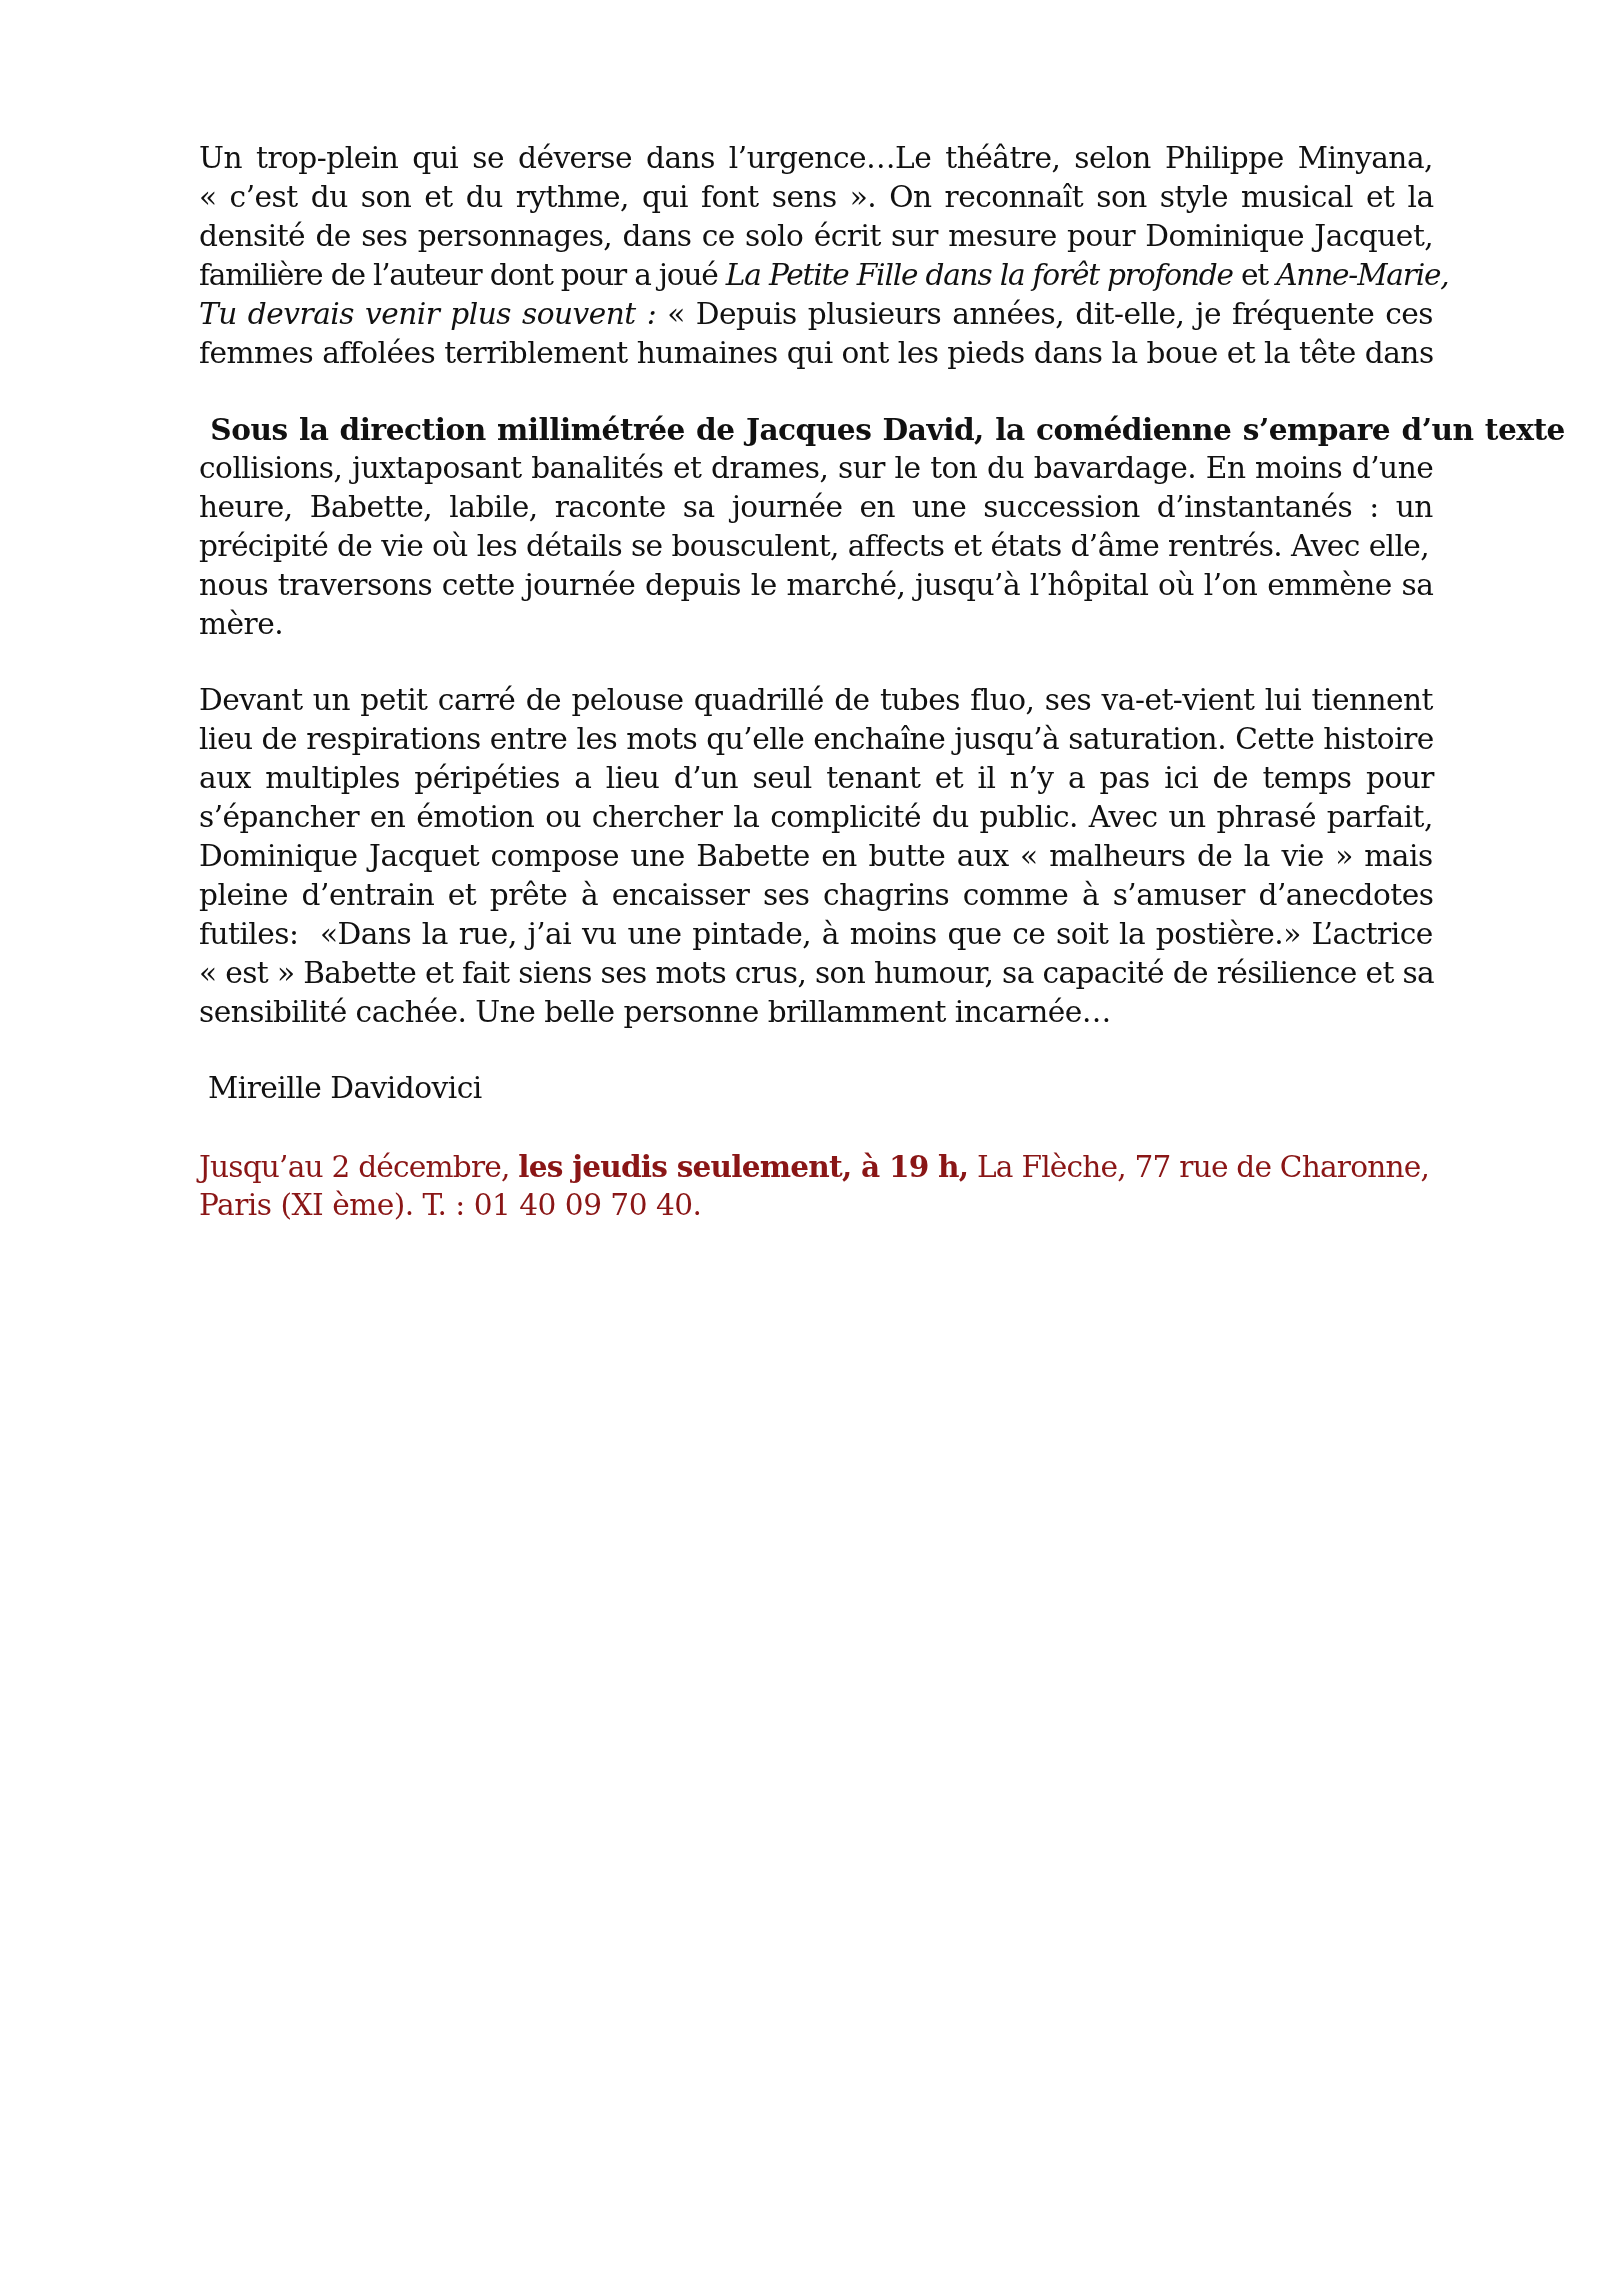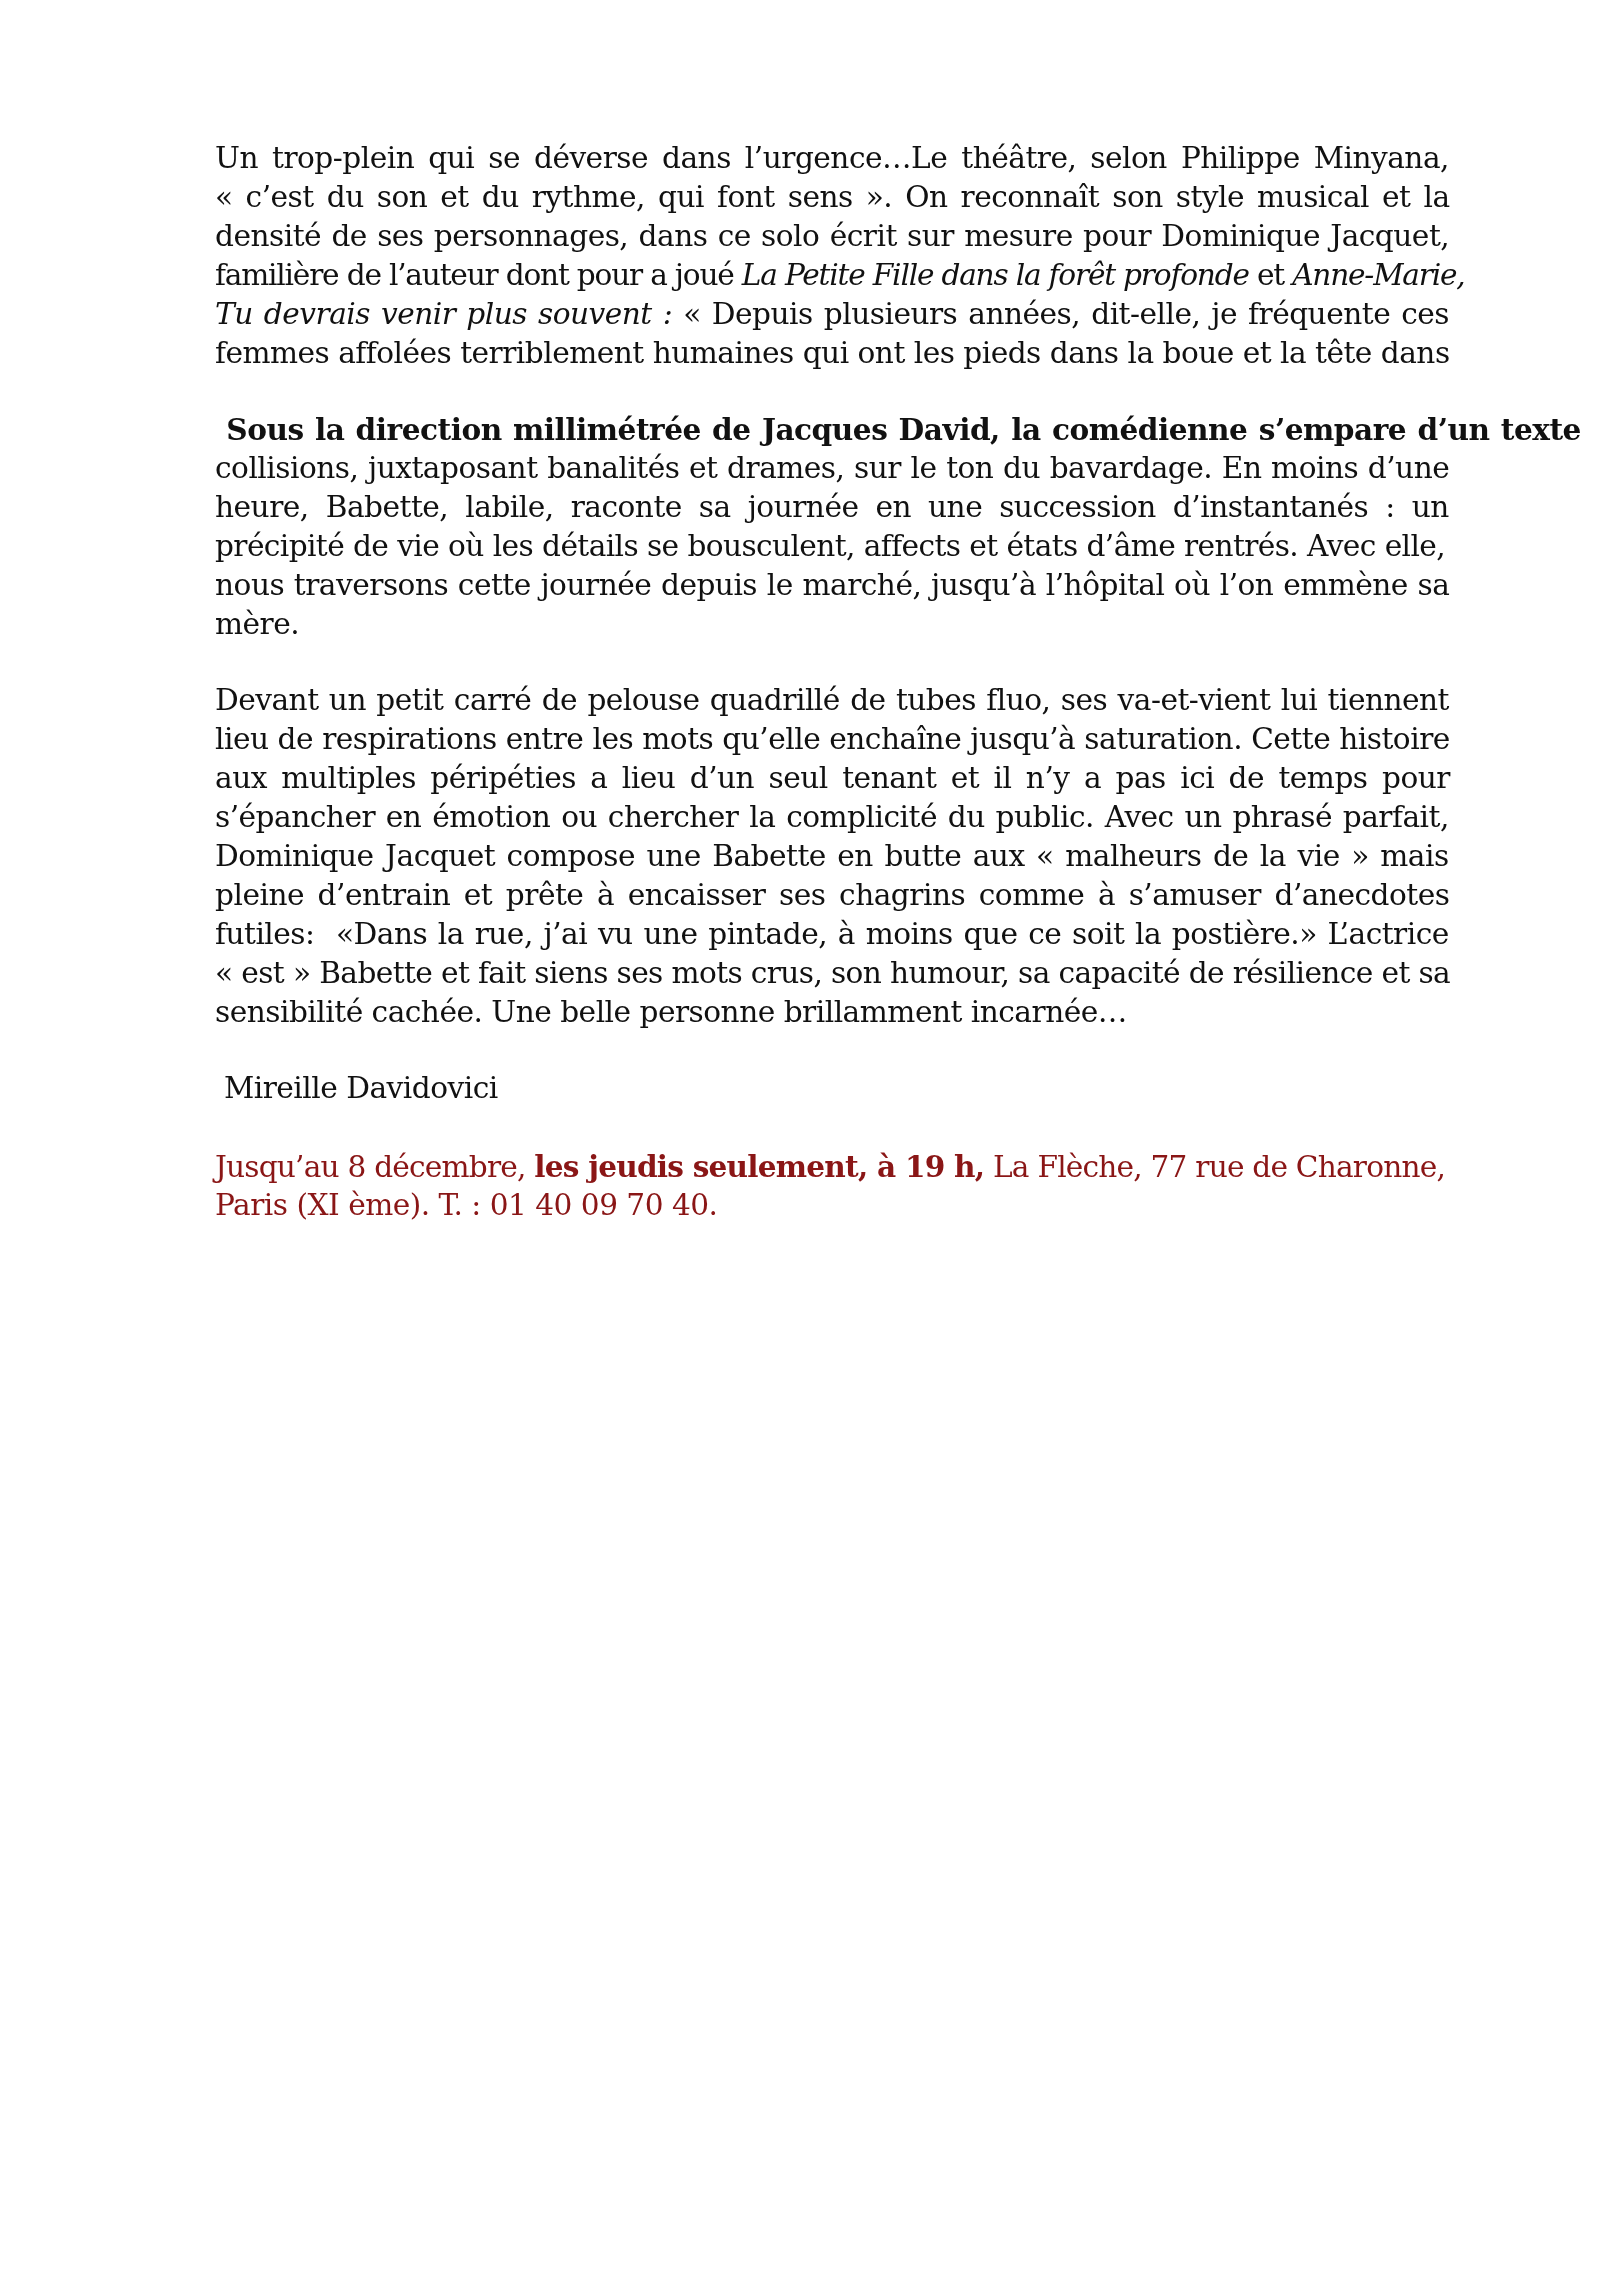--- a/index.html
+++ b/index.html
@@ -8,21 +8,21 @@
       background: #ffffff;
     }
     body {
       width: 1621px;
       height: 2293px;
       position: relative;
       overflow: hidden;
     }
     #page {
       position: absolute;
-      left: 215px;
+      left: 199px;
       top: 139px;
       width: 1230px;
       font-family: "DejaVu Serif", "Liberation Serif", serif;
       font-size: 29.6px;
       line-height: 39px;
       color: #111111;
       letter-spacing: -0.5px;
       word-spacing: 0px;
     }
     .para {
@@ -74,17 +74,17 @@
         <span class="line" style="white-space: pre; display: block; word-spacing: 4.7px;"><span>pleine d’entrain et prête à encaisser ses chagrins comme à s’amuser d’anecdotes</span></span>
         <span class="line" style="white-space: pre; display: block; word-spacing: 1.8px;"><span>futiles:  «Dans la rue, j’ai vu une pintade, à moins que ce soit la postière.» L’actrice</span></span>
         <span class="line" style="white-space: pre; display: block; letter-spacing: -0.6px;"><span>« est » Babette et fait siens ses mots crus, son humour, sa capacité de résilience et sa</span></span>
         <span class="line last" style="white-space: pre;"><span>sensibilité cachée. Une belle personne brillamment incarnée…</span></span>
       </div>
     </div>
   <div class="para signature">
     <span class="line last" style="white-space:pre;"> Mireille Davidovici</span>
   </div>
   <div id="practical" class="para red">
-      <span class="line" style="white-space: pre; display: block; letter-spacing: -0.8px;"><span>Jusqu’au 8 décembre, </span><span class="seg-bold">les jeudis seulement, à 19 h,</span><span> La Flèche, 77 rue de Charonne,</span></span>
+      <span class="line" style="white-space: pre; display: block; letter-spacing: -0.8px;"><span>Jusqu’au 2 décembre, </span><span class="seg-bold">les jeudis seulement, à 19 h,</span><span> La Flèche, 77 rue de Charonne,</span></span>
       <span class="line last" style="white-space: pre;"><span>Paris (XI ème). T. : 01 40 09 70 40.</span></span>
     </div>
 </div>
 
 
 </body></html>

